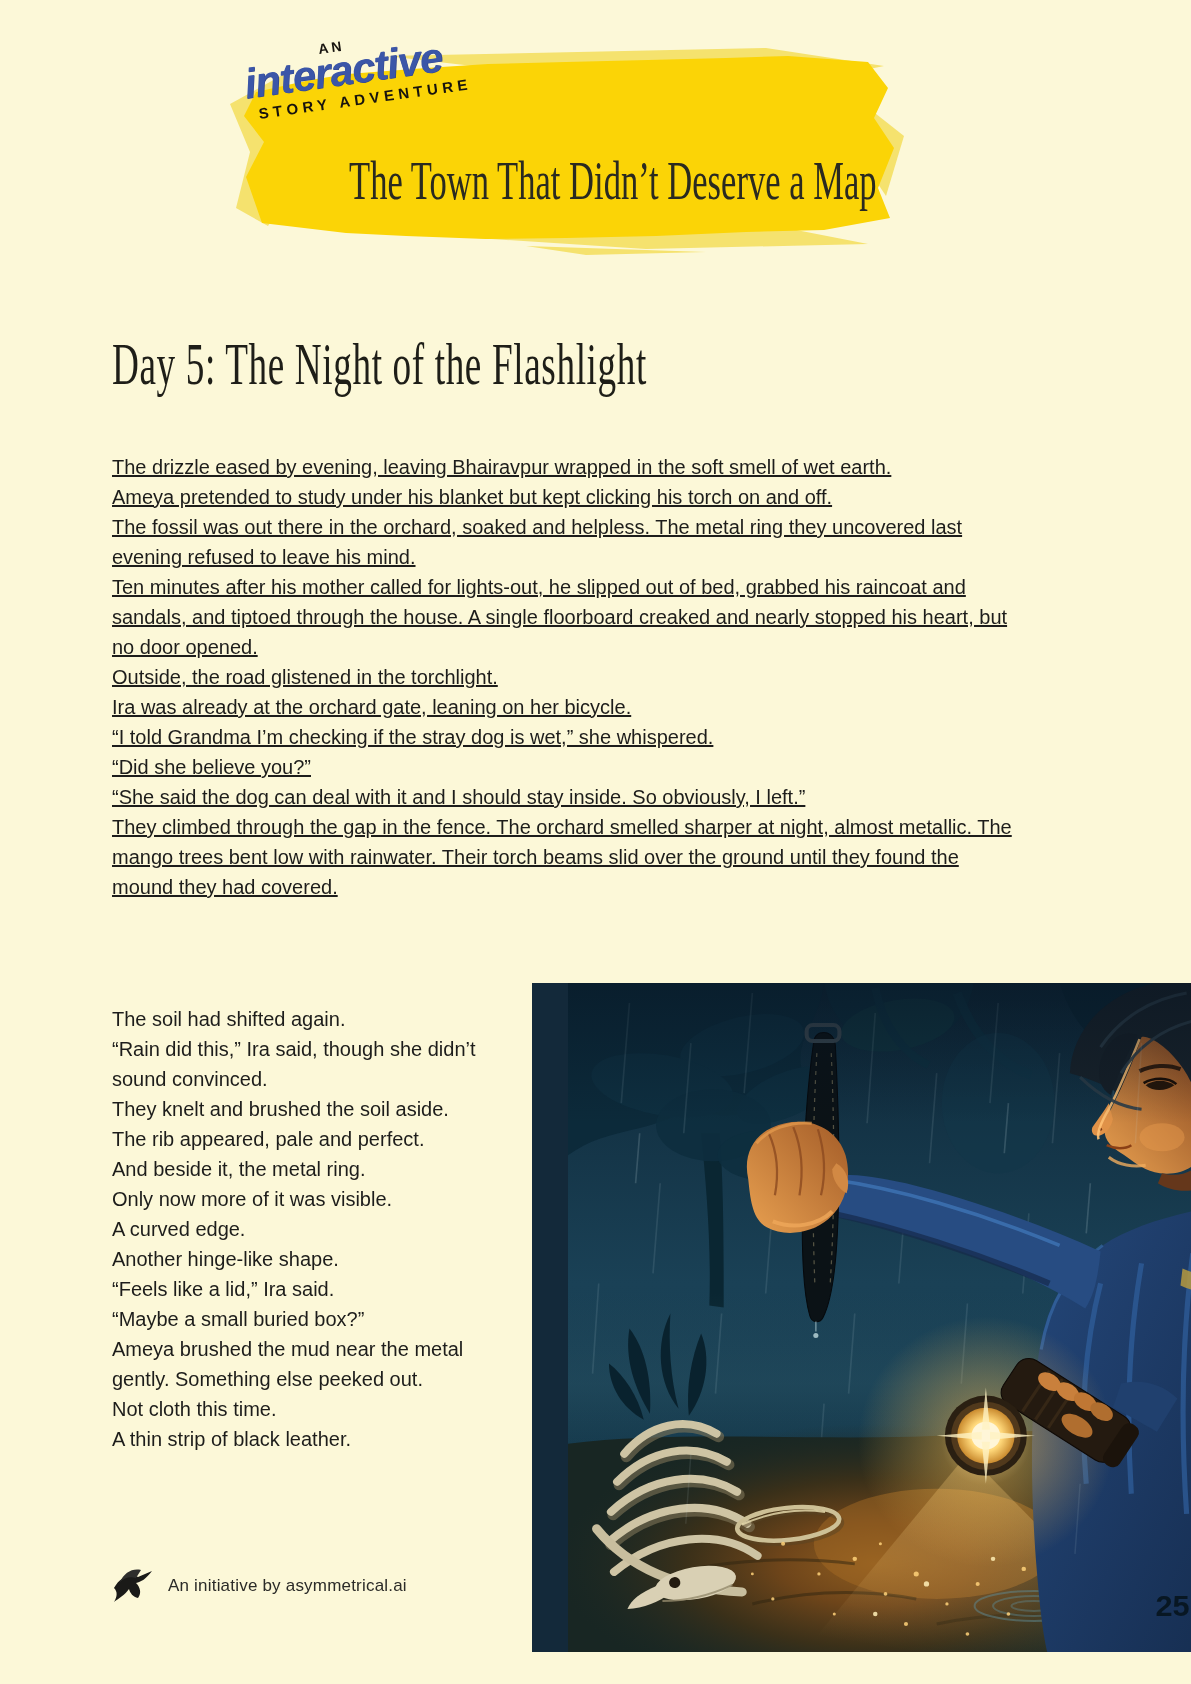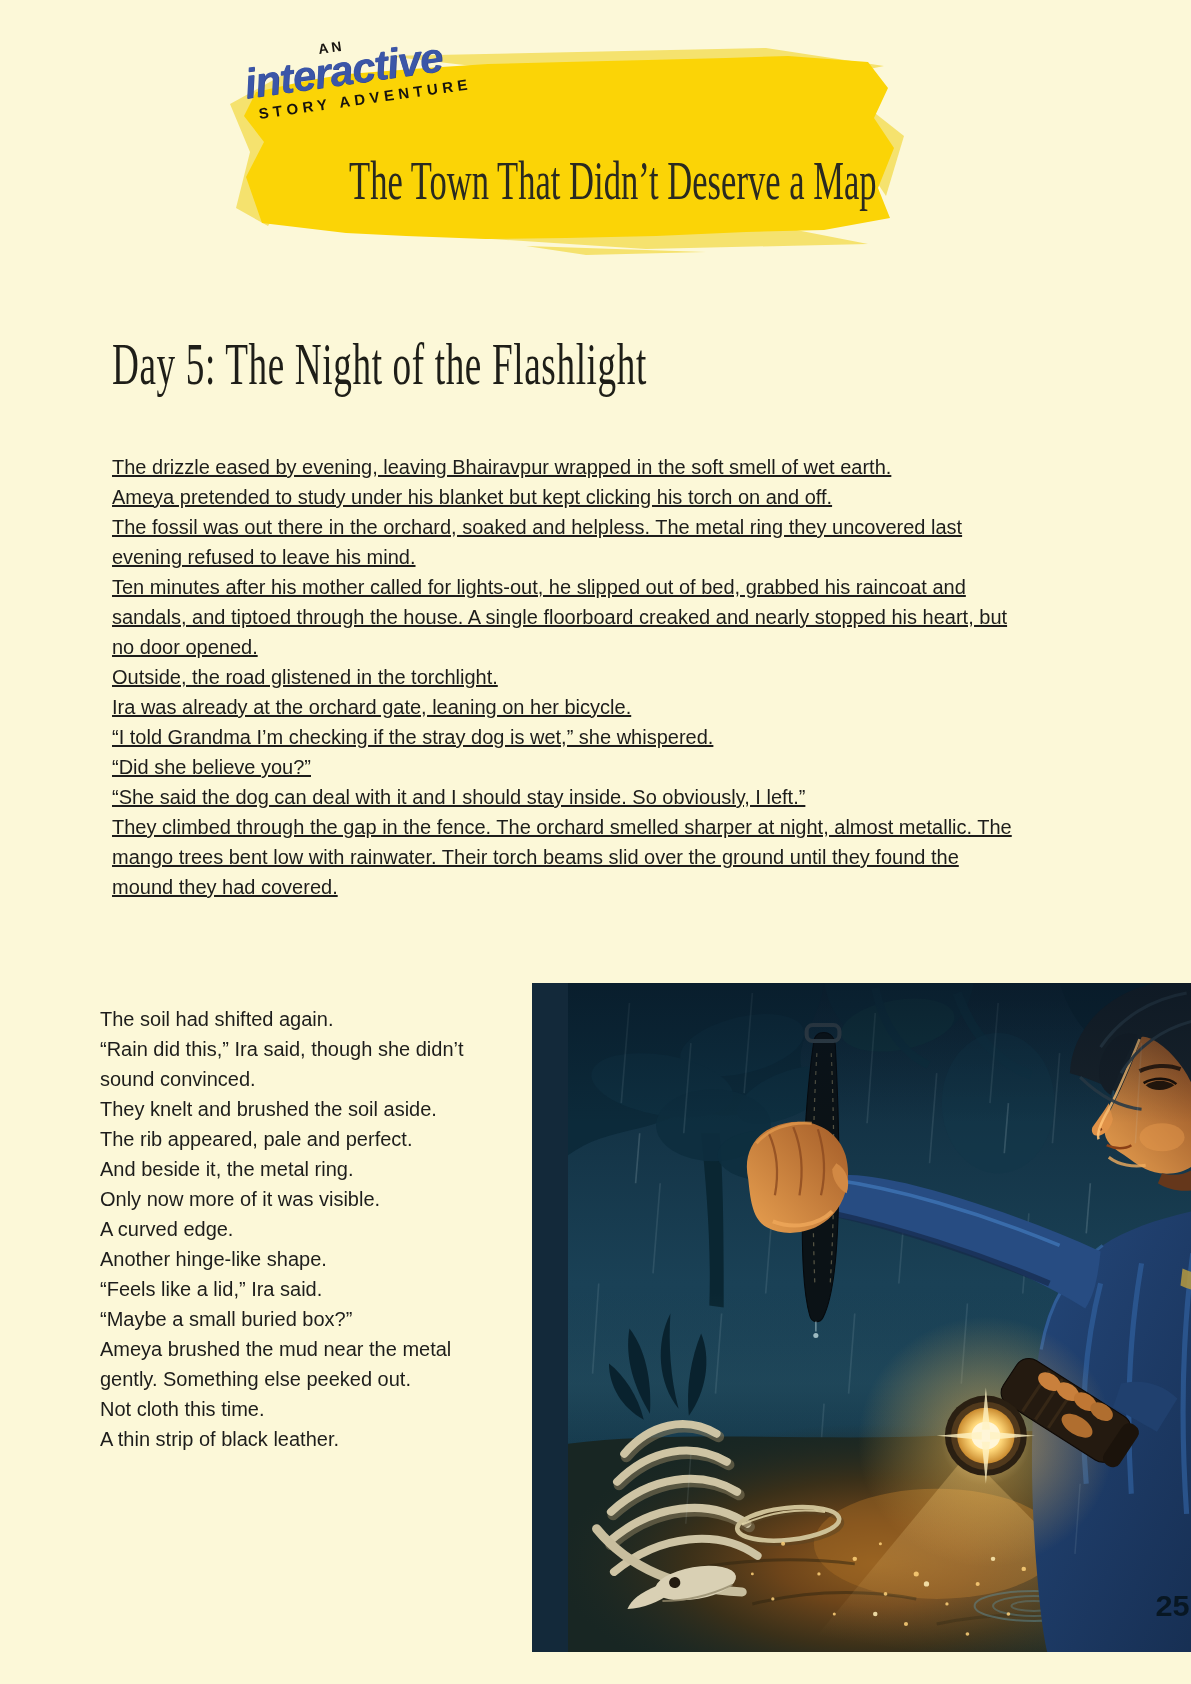--- a/index.html
+++ b/index.html
@@ -67,21 +67,21 @@
   .story-text{
     font-size:20px;line-height:30px;
     color:#1D1D1B;
     white-space:pre-line;
     font-family:"Liberation Sans", sans-serif;
   }
   .para-1{
     position:absolute;left:112px;top:452px;width:912px;text-decoration:underline;
   }
   .para-2{
-    position:absolute;left:100px;top:1004px;width:392px;
+    position:absolute;left:112px;top:1004px;width:392px;
   }
 
   
   .illustration{
     position:absolute;left:532px;top:983px;
     width:677px;height:669px;
     background:#13293a;
     padding-left:36px;
   }
   .illustration svg{display:block;width:100%;height:100%;}
@@ -425,14 +425,21 @@
         <line x1="500" y1="500" x2="495" y2="570"></line>
           <line x1="120" y1="470" x2="115" y2="540"></line>
       </g>
 
       <rect x="0" y="0" width="661" height="140" fill="url(#topShade)"></rect>
 
       <text x="607" y="632" text-anchor="end" font-family="Liberation Sans, sans-serif" font-size="30" font-weight="700" fill="#081621" opacity="0.95">25</text>
     </svg>
   </div>
 
+  <div class="footer">
+    <svg width="42" height="40" viewBox="0 0 42 40" aria-hidden="true">
+      <path d="M2,22 C8,11 18,7 26,11 L40,5 C34,13 29,16 24,17 C28,21 30,27 26,32 C21,31 18,27 17,23 C13,29 7,32 2,36 C5,31 6,26 2,22 Z" fill="#1A1A18"></path>
+      <path d="M8,16 C12,7 20,2 29,4 L24,12 C18,10 12,12 8,16 Z" fill="#2E2E2C"></path>
+    </svg>
+    <span class="footer-text">An initiative by asymmetrical.ai</span>
+  </div>
 
 </div>
 
 </body></html>

